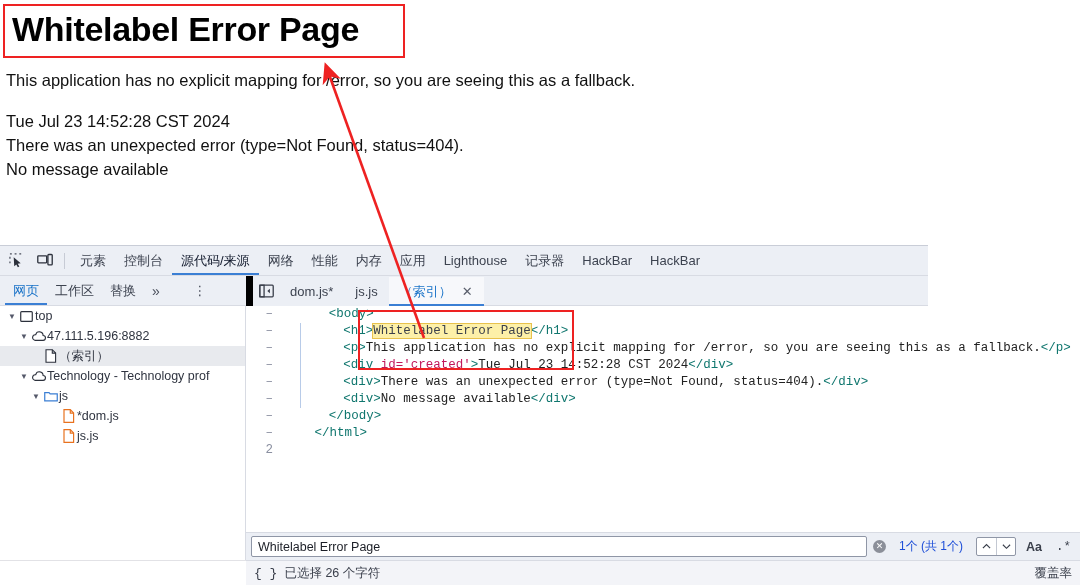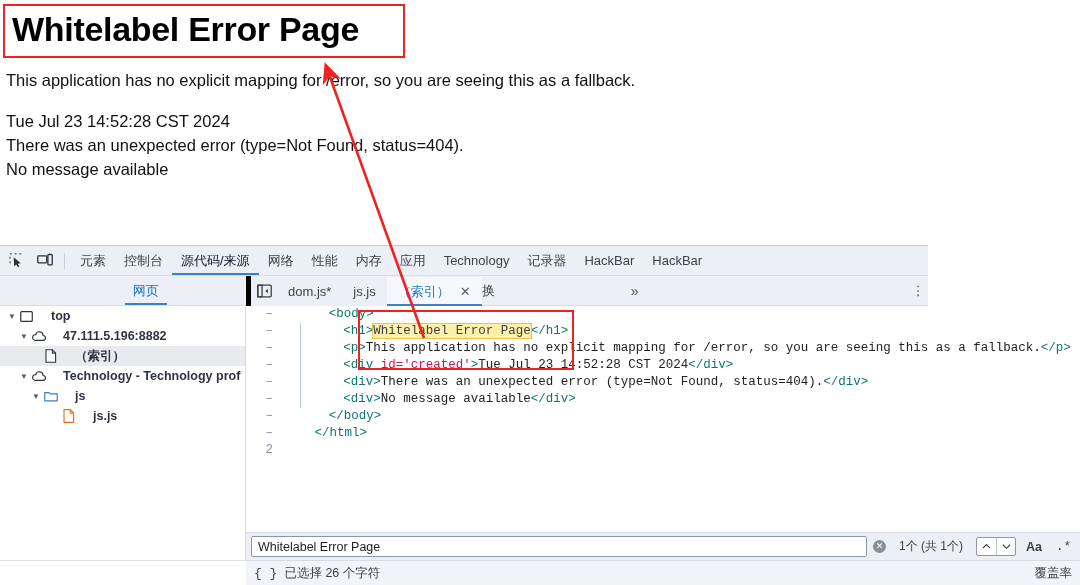--- a/index.html
+++ b/index.html
@@ -66,33 +66,32 @@
     padding:0 9px; height:29px; line-height:29px; font-size:13px;
     color:#3d4350; white-space:nowrap; cursor:default;
   }
   .dt-tab.active { color:#0f172a; box-shadow: inset 0 -2px 0 0 #3b7fd4; }
 
   
   #dt-subbar {
     position:relative; height:30px; background:#eceff5;
     display:flex; align-items:center;
     border-bottom:1px solid #d8dbe3;
-    justify-content:space-between;
   }
   .sub-tab {
     padding:0 8px; height:29px; line-height:29px; font-size:13px; color:#3d4350;
   }
   .sub-tab.active { color:#1a73c8; box-shadow: inset 0 -2px 0 0 #3b7fd4; }
   .sub-more { padding:0 8px; font-size:14px; color:#4a4f5c; }
   .kebab { width:20px; text-align:center; font-size:13px; color:#4a4f5c; letter-spacing:0; }
 
   
   #editor-tabs {
     position:absolute; left:246px; top:0; height:30px;
-    display:flex; align-items:center; border-left:5px solid #000000;
+    display:flex; align-items:center; border-left:7px solid #000000;
     background:#eceff5;
   }
   .panel-toggle {
     width:26px; height:30px; display:flex; align-items:center; justify-content:center;
     color:#4a4f5c;
   }
   .ed-tab {
     padding:0 11px; height:29px; line-height:29px; font-size:13px; color:#3d4350;
     display:flex; align-items:center; gap:6px;
   }
@@ -111,21 +110,21 @@
   }
   .tree-row {
     height:20px; display:flex; align-items:center;
     font-size:12.5px; color:#2f3440; white-space:nowrap;
   }
   .tree-row.sel { background:#e8eaee; }
   .tw {
     width:12px; text-align:center; font-size:8px; color:#55596a; flex:0 0 12px;
   }
   .t-ico { width:17px; flex:0 0 17px; display:flex; align-items:center; justify-content:center; }
-  .t-label { margin-left:16px;font-weight:bold; }
+  .t-label { margin-left:0; }
 
   #sb-scroll {
     position:absolute; left:0; bottom:0; width:246px; height:16px;
     background:#fafafa; border-top:1px solid #e2e2e6;
     display:flex; align-items:center;
   }
   #sb-scroll .sarr { width:14px; text-align:center; font-size:8px; color:#7a7a7a; }
   #sb-thumb { height:11px; background:#c2c2c2; border-radius:1px; flex:1; margin:0 1px; }
 
   
@@ -172,21 +171,21 @@
   }
   #search-input {
     border:none; outline:none; flex:1; font-size:12.5px;
     font-family:"Liberation Sans", sans-serif; color:#1c1f27; background:transparent;
     height:19px; padding:0;
   }
   .clear-ico {
     width:13px; height:13px; border-radius:50%; background:#8b8f99; color:#fff;
     font-size:9px; line-height:13px; text-align:center; margin-right:7px; flex:0 0 13px;
   }
-  #match-count { font-size:12px; color:#404040; margin-right:7px; white-space:nowrap;text-align:center; }
+  #match-count { font-size:12px; color:#1d4ed8; margin-right:7px; white-space:nowrap;text-align:center; }
   .navbtns { display:flex; border:1px solid #8f96a6; border-radius:2px; overflow:hidden; height:19px; background:#fff; }
   .navbtn { width:19px; display:flex; align-items:center; justify-content:center; font-size:9px; color:#3a3f4b; }
   .navbtn + .navbtn { border-left:1px solid #c3c8d2; }
   .srch-opt { font-size:12.5px; color:#3a3f4b; padding:0 4px; font-weight:bold;text-align:center; }
   .srch-opt.mono { font-family:"Liberation Mono", monospace; font-weight:normal; }
 
   
   #statusbar {
     position:absolute; left:246px; bottom:0; width:834px; height:25px;
     background:#f3f4f8; border-top:1px solid #d8dbe3;
@@ -228,21 +227,21 @@
       </svg>
     </div>
     <div class="tb-sep"></div>
     <div class="dt-tab">元素</div>
     <div class="dt-tab">控制台</div>
     <div class="dt-tab active">源代码/来源</div>
     <div class="dt-tab">网络</div>
     <div class="dt-tab">性能</div>
     <div class="dt-tab">内存</div>
     <div class="dt-tab">应用</div>
-    <div class="dt-tab">Technology</div>
+    <div class="dt-tab">Lighthouse</div>
     <div class="dt-tab">记录器</div>
     <div class="dt-tab">HackBar</div>
     <div class="dt-tab">HackBar</div>
   </div>
 
   <div id="dt-subbar">
     <div style="width:5px"></div>
     <div class="sub-tab active">网页</div>
     <div class="sub-tab">工作区</div>
     <div class="sub-tab">替换</div>
@@ -319,20 +318,30 @@
       <div class="tree-row" style="padding-left:30px">
         <span class="tw">▼</span>
         <span class="t-ico">
           <svg width="14" height="12" viewBox="0 0 15 12">
               <path d="M0.8 2.4h4.6l1.2 1.4h7.6v7.4H0.8z" fill="#fff" stroke="#3b7fd4" stroke-width="1.3"></path>
             </svg>
         </span>
         <span class="t-label">js</span>
       </div>
 
+      <div class="tree-row" style="padding-left:48px">
+        <span class="tw"></span>
+        <span class="t-ico">
+          <svg width="12" height="14" viewBox="0 0 12 14">
+              <path d="M1 0.7h6.3L10.6 4v9.3H1z" fill="#fff" stroke="#e8721f" stroke-width="1.2"></path>
+              <path d="M7.3 0.8v3.3h3.2" fill="none" stroke="#e8721f" stroke-width="1.2"></path>
+            </svg>
+        </span>
+        <span class="t-label">*dom.js</span>
+      </div>
 
       <div class="tree-row" style="padding-left:48px">
         <span class="tw"></span>
         <span class="t-ico">
           <svg width="12" height="14" viewBox="0 0 12 14">
               <path d="M1 0.7h6.3L10.6 4v9.3H1z" fill="#fff" stroke="#e8721f" stroke-width="1.2"></path>
               <path d="M7.3 0.8v3.3h3.2" fill="none" stroke="#e8721f" stroke-width="1.2"></path>
             </svg>
         </span>
         <span class="t-label">js.js</span>

